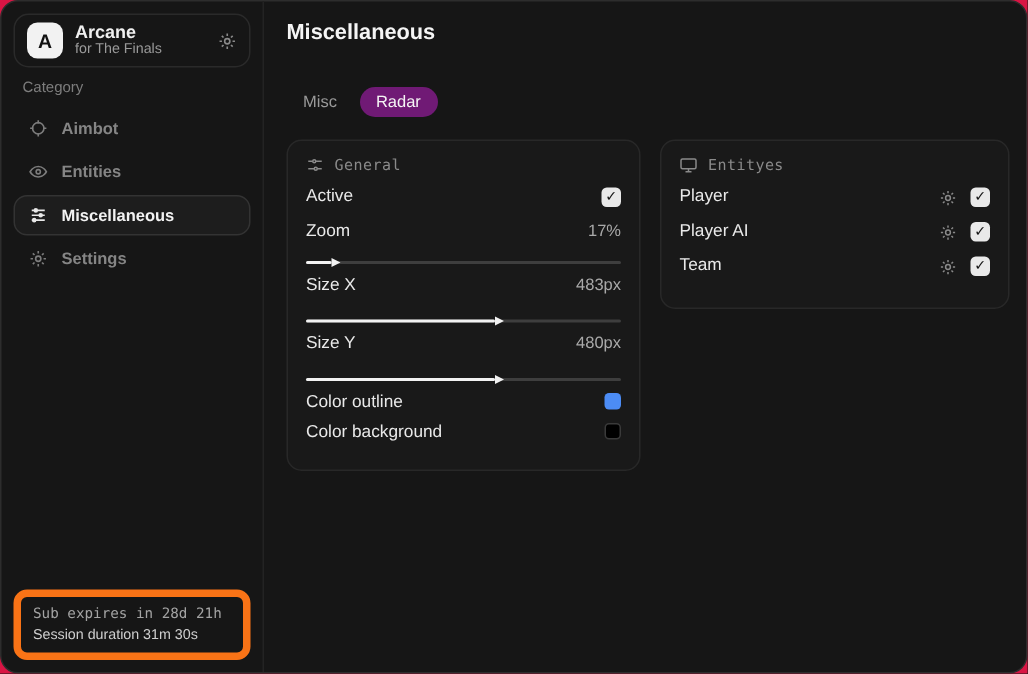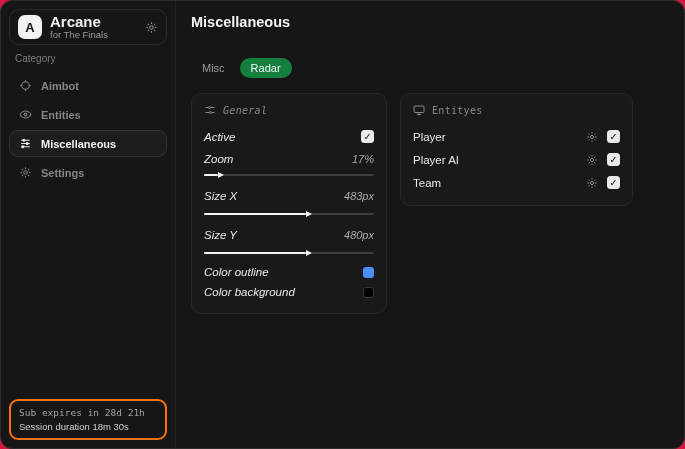--- a/index.html
+++ b/index.html
@@ -33,21 +33,21 @@
     height:36px;
   }
   .logo {
     width:24px; height:24px;
     background:#f2f2f2;
     border-radius:7px;
     display:flex; align-items:center; justify-content:center;
     color:#111; font-weight:bold; font-size:13px;
   }
   .profile-text { display:flex; flex-direction:column; line-height:1.15; flex:1; }
-  .profile-name { font-size:15px; font-weight:bold; color:#f0f0f0; }
+  .profile-name { font-size:12px; font-weight:bold; color:#f0f0f0; }
   .profile-sub  { font-size:9.5px; color:#9a9a9a; }
   .icon { display:inline-flex; align-items:center; justify-content:center; color:#8a8a8a; }
   .category {
     font-size:10px; color:#7d7d7d;
     margin:8px 6px 8px 6px;
   }
   .nav { display:flex; flex-direction:column; gap:2px;font-weight:bold; }
   .nav-item {
     display:flex; align-items:center; gap:9px;
     height:27px; padding:0 9px;
@@ -58,54 +58,54 @@
   }
   .nav-item .icon { color:#7c7c7c; }
   .nav-item.active {
     background:#1d1d1d;
     border-color:#333333;
     color:#f2f2f2;
   }
   .nav-item.active .icon { color:#e8e8e8; }
   .sidebar-spacer { flex:1; }
   .sub-box {
-    border:2px solid #f97316;
+    border:5px solid #f97316;
     border-radius:9px;
     padding:6px 8px;
     display:flex; flex-direction:column; gap:3px;
   }
   .sub-line1 { font-family:"DejaVu Sans Mono","Liberation Mono",monospace; font-size:9.5px; color:#a3a3a3; }
   .sub-line2 { font-size:9.5px; color:#cscfcf; color:#cfcfcf; }
   
   .main { flex:1; padding:13px 15px; display:flex; flex-direction:column; }
   .page-title { font-size:14.5px; font-weight:bold; color:#f5f5f5; }
   .tabs { display:flex; align-items:center; gap:4px; margin-top:28px; }
   .tab {
     font-size:11px; color:#9a9a9a;
     padding:4px 11px; border-radius:999px;
     cursor:pointer;
   }
-  .tab.active { background:#15803d; color:#f5f5f5; }
+  .tab.active { background:#701a75; color:#f5f5f5; }
   .cards { display:flex; align-items:flex-start; gap:13px; margin-top:15px; }
   .card {
     background:#191919;
     border:1px solid #282828;
     border-radius:10px;
     padding:10px 12px 11px 12px;
   }
-  .card-general  { width:196px;font-style:italic; }
+  .card-general  { width:236px; }
   .card-entities { width:233px; }
   .card-header {
     display:flex; align-items:center; gap:7px;
     margin-bottom:9px;
     font-family:"DejaVu Sans Mono","Liberation Mono",monospace;
     font-size:10px; color:#8a8a8a; letter-spacing:0.3px;
   }
   .row {
-    display:flex; align-items:center; justify-content:space-between;
+    display:flex; align-items:flex-start; justify-content:space-between;
     height:23px; font-size:11.5px; color:#e9e9e9;
   }
   .row-label { font-size:11.5px; color:#e9e9e9; }
   .row-value { font-size:11px; color:#a9a9a9; }
   .checkbox {
     width:13px; height:13px;
     background:#e9e9e9;
     border-radius:3.5px;
     position:relative;
     cursor:pointer;
@@ -199,21 +199,21 @@
           </svg>
         </span>
         <span>Settings</span>
       </div>
     </div>
 
     <div class="sidebar-spacer"></div>
 
     <div class="sub-box">
       <span class="sub-line1">Sub expires in 28d 21h</span>
-      <span class="sub-line2">Session duration 18m 30s</span>
+      <span class="sub-line2">Session duration 31m 30s</span>
     </div>
   </div>
 
   <div class="main">
     <div class="page-title">Miscellaneous</div>
 
     <div class="tabs">
       <span class="tab">Misc</span>
       <span class="tab active">Radar</span>
     </div>

